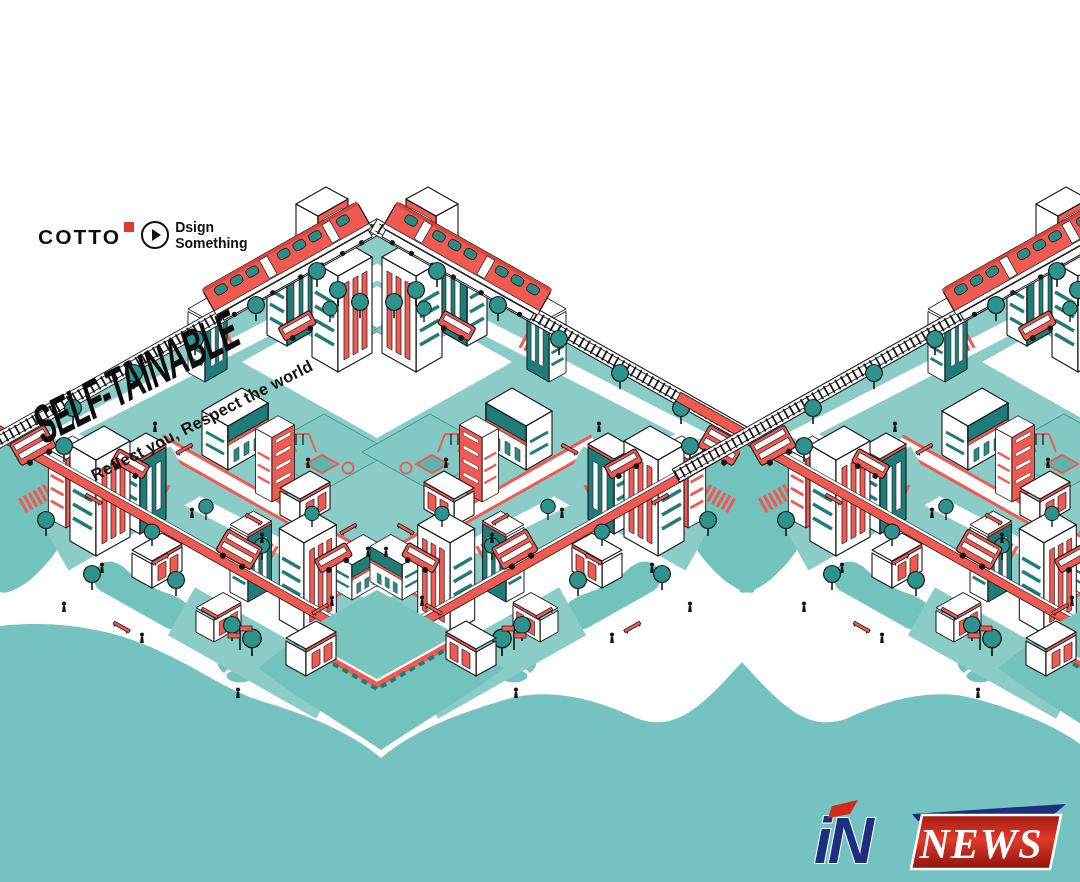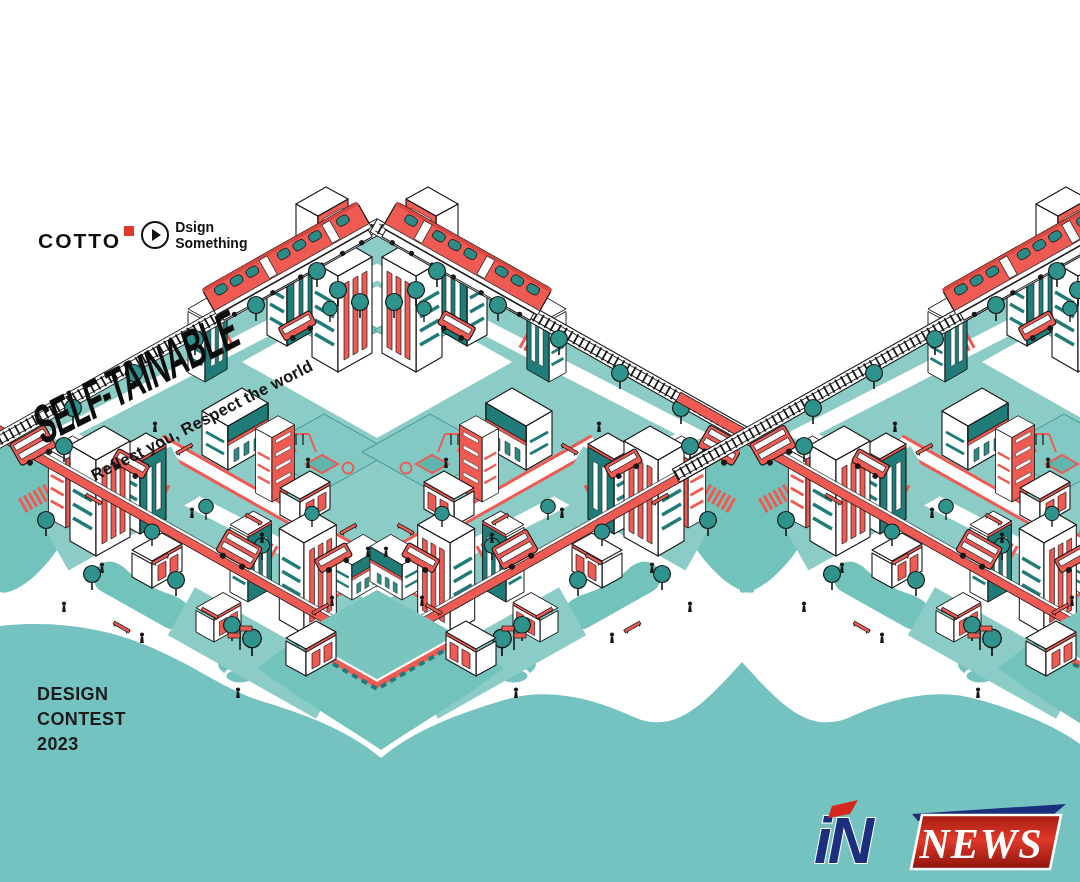--- a/index.html
+++ b/index.html
@@ -1,20 +1,20 @@
 <!DOCTYPE html>
 <html><head>
 <meta charset="utf-8">
 <style>
   html,body{margin:0;padding:0;background:#e8e8e8;}
   .stage{position:relative;width:1080px;height:882px;background:#ffffff;overflow:hidden;
          font-family:"Liberation Sans",sans-serif;}
   .scene{position:absolute;left:0;top:0;width:1080px;height:882px;display:block;}
   
-  .brand{position:absolute;left:38px;top:222px;display:flex;align-items:flex-end;gap:20px;}
+  .brand{position:absolute;left:38px;top:222px;display:flex;align-items:center;gap:20px;}
   .cotto{position:relative;font-weight:bold;font-size:21px;letter-spacing:2px;color:#0d0d0d;line-height:1;}
   .cotto-mark{position:absolute;right:-13px;top:-4px;width:10px;height:10px;background:#E0382C;}
   .dsign{display:flex;align-items:center;gap:6px;margin-top:-3px;}
   .dsign-circle{width:28px;height:28px;border:2.4px solid #111;border-radius:50%;
                 display:flex;align-items:center;justify-content:center;box-sizing:border-box;}
   .dsign-circle .tri{width:0;height:0;border-left:9px solid #111;border-top:6px solid transparent;
                      border-bottom:6px solid transparent;margin-left:3px;}
   .dsign-text{font-size:14px;font-weight:bold;color:#111;line-height:1.15;}
   
   .hero-title{position:absolute;left:28px;top:402px;color:#0c0c0c;font-weight:bold;font-size:46px;
@@ -329,25 +329,20 @@
       <span class="dsign-text">
         <span>Dsign</span><br>
         <span>Something</span>
       </span>
     </div>
   </div>
 
   <div class="hero-title">SELF-TAINABLE</div>
   <div class="hero-tag">Reflect you, Respect the world</div>
 
-  <div class="contest">
-    <div>DESIGN</div>
-    <div>CONTEST</div>
-    <div>2023</div>
-  </div>
 
   <svg class="innews" viewBox="0 0 264 80" xmlns="http://www.w3.org/2000/svg">
     <defs>
       <linearGradient id="gradR" x1="0" y1="0" x2="0" y2="1">
         <stop offset="0" stop-color="#A21C10"></stop>
         <stop offset="0.45" stop-color="#E1392A"></stop>
         <stop offset="1" stop-color="#8E140C"></stop>
       </linearGradient>
     </defs>
     <polygon points="100,16 254,6 241,17 106,23" fill="#1C2E7E"></polygon>

